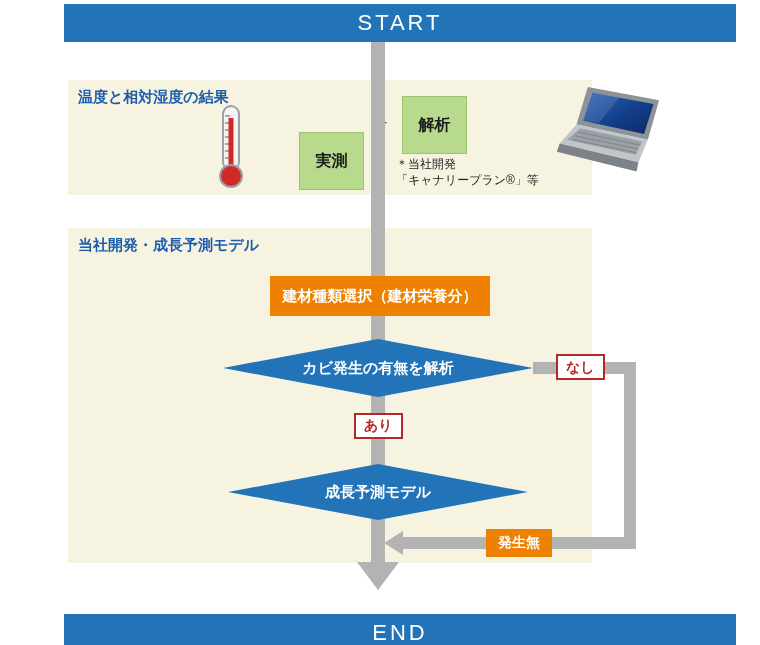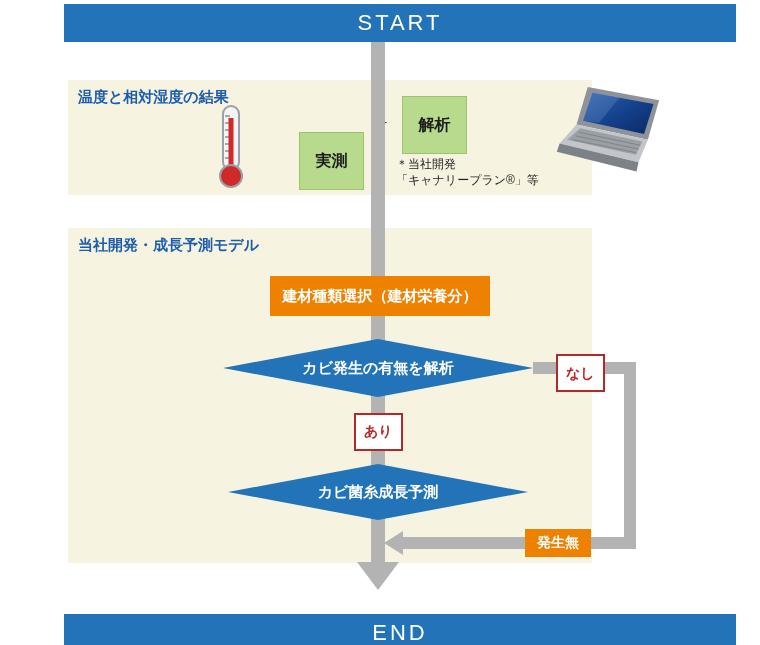--- a/index.html
+++ b/index.html
@@ -55,31 +55,31 @@
     font-size:15px;color:#333;
   }
   .note{position:absolute;left:328px;top:76px;font-size:12px;line-height:16px;color:#222;}
   .laptop{position:absolute;left:486px;top:4px;width:122px;height:100px;}
   
   .orangebox{
     position:absolute;background:var(--orange);color:#fff;font-weight:bold;z-index:3;
     display:flex;align-items:center;justify-content:center;
   }
   .material{left:270px;top:276px;width:220px;height:40px;font-size:15px;}
-  .hassei{left:486px;top:529px;width:66px;height:28px;font-size:14px;margin-left:39px;}
+  .hassei{left:486px;top:529px;width:66px;height:28px;font-size:14px;}
   .diamond{
     position:absolute;background:var(--blue);z-index:3;
     clip-path:polygon(50% 0,100% 50%,50% 100%,0 50%);
     display:flex;align-items:center;justify-content:center;color:#fff;font-size:15px;font-weight:bold;
   }
   .d1{left:223px;top:339px;width:310px;height:58px;}
   .d2{left:228px;top:464px;width:300px;height:56px;}
   .redtag{
     position:absolute;background:#fff;border:2px solid var(--red);color:var(--red);
-    font-size:14px;font-weight:bold;padding:9px 8px;z-index:3;line-height:16px;
+    font-size:14px;font-weight:bold;padding:3px 8px;z-index:3;line-height:16px;
   }
   .tag-nashi{left:556px;top:354px;}
   .tag-ari{left:354px;top:413px;font-family:Liberation Mono, monospace;}
 </style>
 </head>
 <body>
 
 <div class="stage">
 
   <div class="bar start">START</div>
@@ -144,20 +144,20 @@
   <div class="orangebox material">建材種類選択（建材栄養分）</div>
 
   <div class="diamond d1">
     <span>カビ発生の有無を解析</span>
   </div>
 
   <div class="redtag tag-nashi">なし</div>
   <div class="redtag tag-ari">あり</div>
 
   <div class="diamond d2">
-    <span>カビ菌糸成長予測</span>
+    <span>成長予測モデル</span>
   </div>
 
   <div class="orangebox hassei">発生無</div>
 
   <div class="bar end">END</div>
 
 </div>
 
 </body></html>

